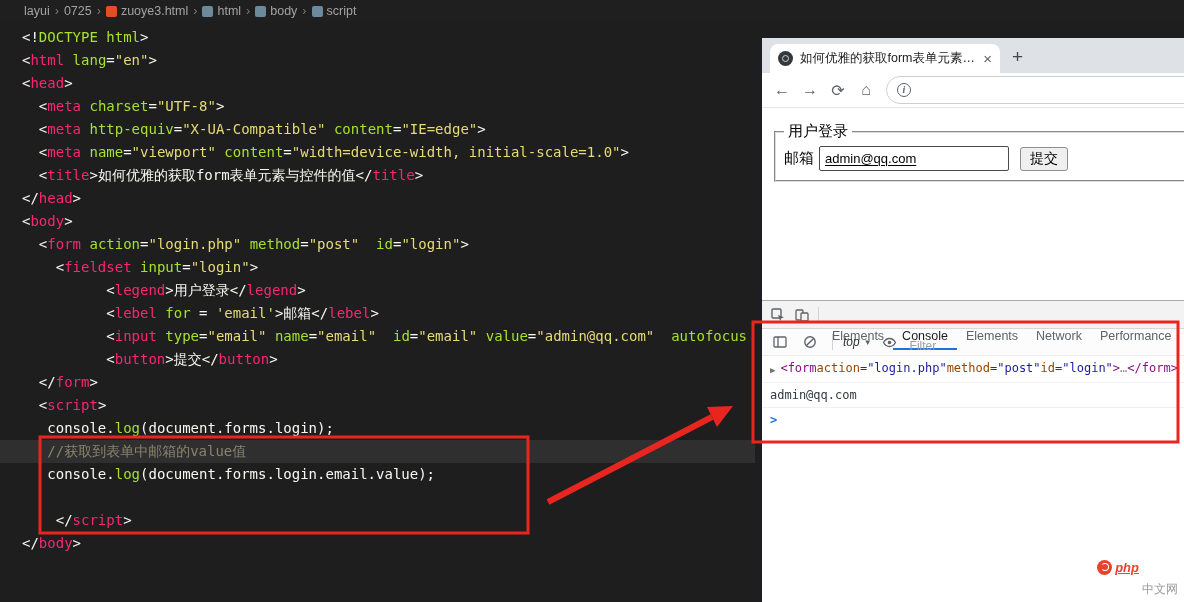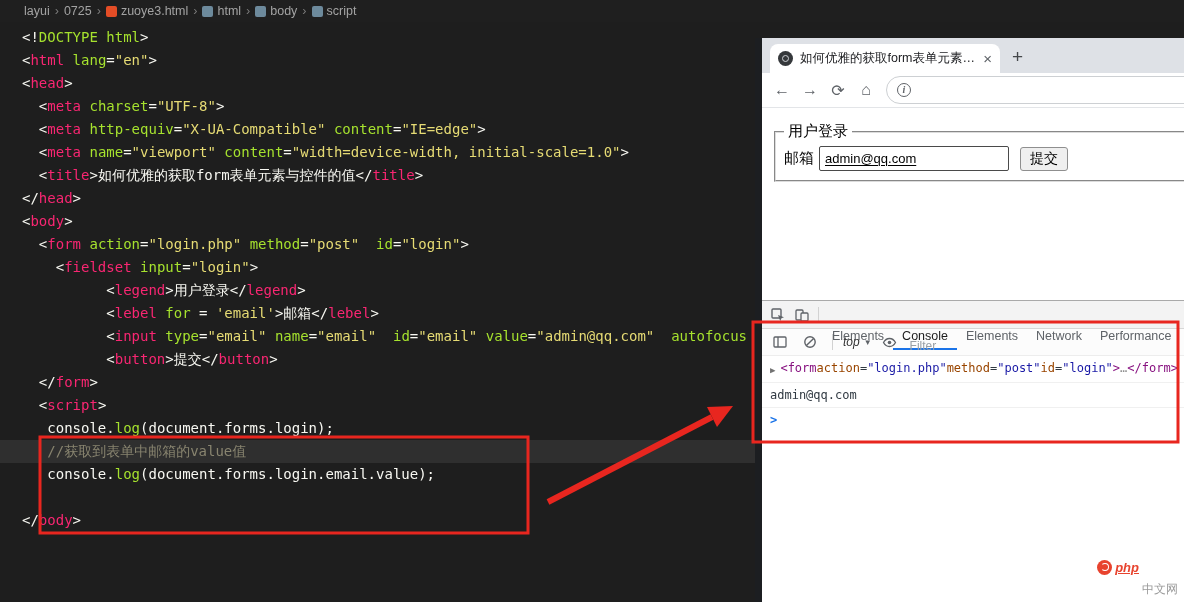--- a/index.html
+++ b/index.html
@@ -142,20 +142,21 @@
         <div class="line"><span class="tk-p">          &lt;</span><span class="tk-t">legend</span><span class="tk-p">&gt;</span><span class="tk-w">用户登录</span><span class="tk-p">&lt;/</span><span class="tk-t">legend</span><span class="tk-p">&gt;</span></div>
         <div class="line"><span class="tk-p">          &lt;</span><span class="tk-t">lebel</span><span class="tk-w"> </span><span class="tk-a">for</span><span class="tk-w"> = </span><span class="tk-s">'email'</span><span class="tk-p">&gt;</span><span class="tk-w">邮箱</span><span class="tk-p">&lt;/</span><span class="tk-t">lebel</span><span class="tk-p">&gt;</span></div>
         <div class="line"><span class="tk-p">          &lt;</span><span class="tk-t">input</span><span class="tk-w"> </span><span class="tk-a">type</span><span class="tk-p">=</span><span class="tk-s">"email"</span><span class="tk-w"> </span><span class="tk-a">name</span><span class="tk-p">=</span><span class="tk-s">"email"</span><span class="tk-w">  </span><span class="tk-a">id</span><span class="tk-p">=</span><span class="tk-s">"email"</span><span class="tk-w"> </span><span class="tk-a">value</span><span class="tk-p">=</span><span class="tk-s">"admin@qq.com"</span><span class="tk-w">  </span><span class="tk-a">autofocus</span><span class="tk-p"> &gt;</span></div>
         <div class="line"><span class="tk-p">          &lt;</span><span class="tk-t">button</span><span class="tk-p">&gt;</span><span class="tk-w">提交</span><span class="tk-p">&lt;/</span><span class="tk-t">button</span><span class="tk-p">&gt;</span></div>
         <div class="line"><span class="tk-p">  &lt;/</span><span class="tk-t">form</span><span class="tk-p">&gt;</span></div>
         <div class="line"><span class="tk-p">  &lt;</span><span class="tk-t">script</span><span class="tk-p">&gt;</span></div>
         <div class="line"><span class="tk-w">   console</span><span class="tk-p">.</span><span class="tk-g">log</span><span class="tk-p">(</span><span class="tk-w">document.forms.login</span><span class="tk-p">);</span></div>
         <div class="line hl"><span class="tk-c">   //获取到表单中邮箱的value值</span></div>
         <div class="line"><span class="tk-w">   console</span><span class="tk-p">.</span><span class="tk-g">log</span><span class="tk-p">(</span><span class="tk-w">document.forms.login.email.value</span><span class="tk-p">);</span></div>
         <div class="line">&nbsp;</div>
+        <div class="line"><span class="tk-p">    &lt;/</span><span class="tk-t">script</span><span class="tk-p">&gt;</span></div>
         <div class="line"><span class="tk-p">&lt;/</span><span class="tk-t">body</span><span class="tk-p">&gt;</span></div>
         <div class="line"></div>
       </div>
   </div>
 
   <div class="browser">
     <div class="tabbar">
       <div class="tab">
         <span class="favicon"></span>
         <span class="tab-title">如何优雅的获取form表单元素与控件的值</span>

